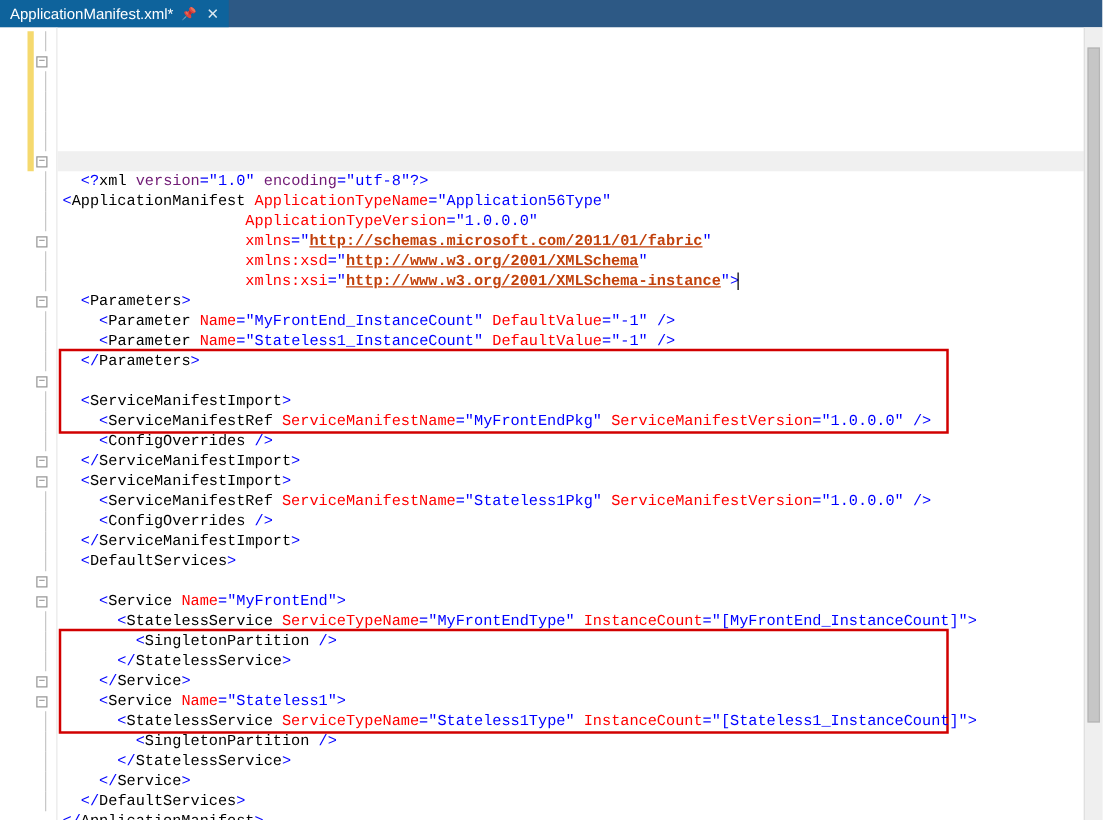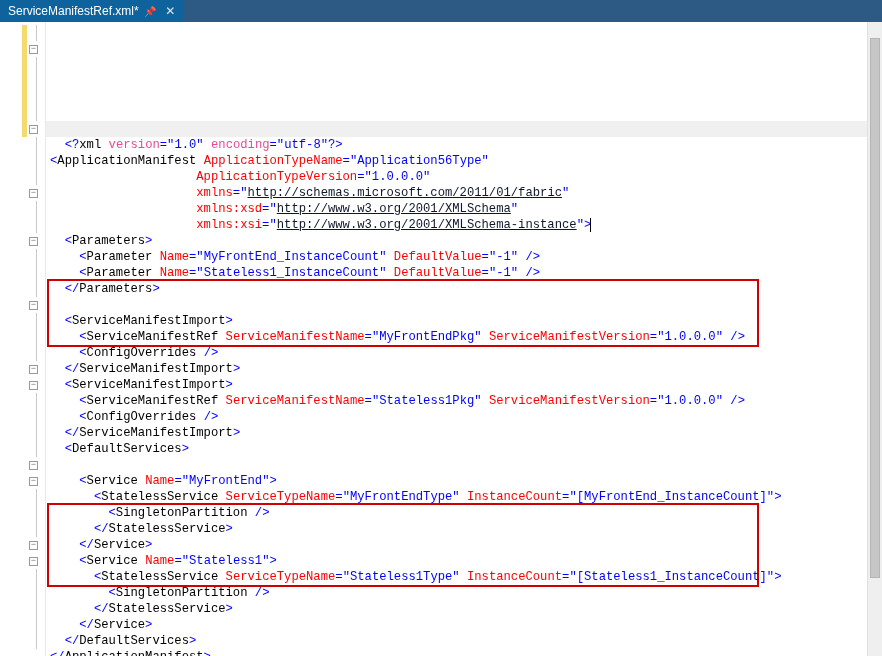--- a/index.html
+++ b/index.html
@@ -95,26 +95,26 @@
   }
   .code {
     flex: 1;
     padding: 3px 0 0 4px;
     line-height: 16px;
     white-space: pre;
     position: relative;
   }
   .code .line { height: 16px; }
   .t-pi   { color: #0000ff; }
-  .t-pip  { color: #ec4899; font-family: Liberation Mono, monospace; }
+  .t-pip  { color: #701a75; font-family: Liberation Mono, monospace; }
   .t-sym  { color: #0000ff; }
   .t-elem { color: #000000; }
   .t-attr { color: #ff0000; margin-top: 45px; }
   .t-val  { color: #0000ff; }
-  .t-url  { color: #0f172a; text-decoration: underline; }
+  .t-url  { color: #c2410c; text-decoration: underline; font-weight: bold; }
   .t-cmt  { color: #008000; }
   .caret {
     display: inline-block;
     border-left: 1px solid #000;
     height: 14px;
     margin-left: -1px;
     vertical-align: middle;
   }
   .hl-box {
     position: absolute;
@@ -146,21 +146,21 @@
     height: 540px;
     border: 1px solid #b5b5b5;
   }
 </style>
 </head>
 <body>
 
 <div class="editor-root">
   <div class="tab-strip">
     <div class="tab">
-      <span>ServiceManifestRef.xml*</span>
+      <span>ApplicationManifest.xml*</span>
       <span class="pin">📌</span>
       <span class="close">✕</span>
     </div>
   </div>
 
   <div class="editor-body">
     <div class="mod-bar"></div>
     <div class="gutter" id="gutter">
         <div class="row">
           <span class="guide-v"></span>

